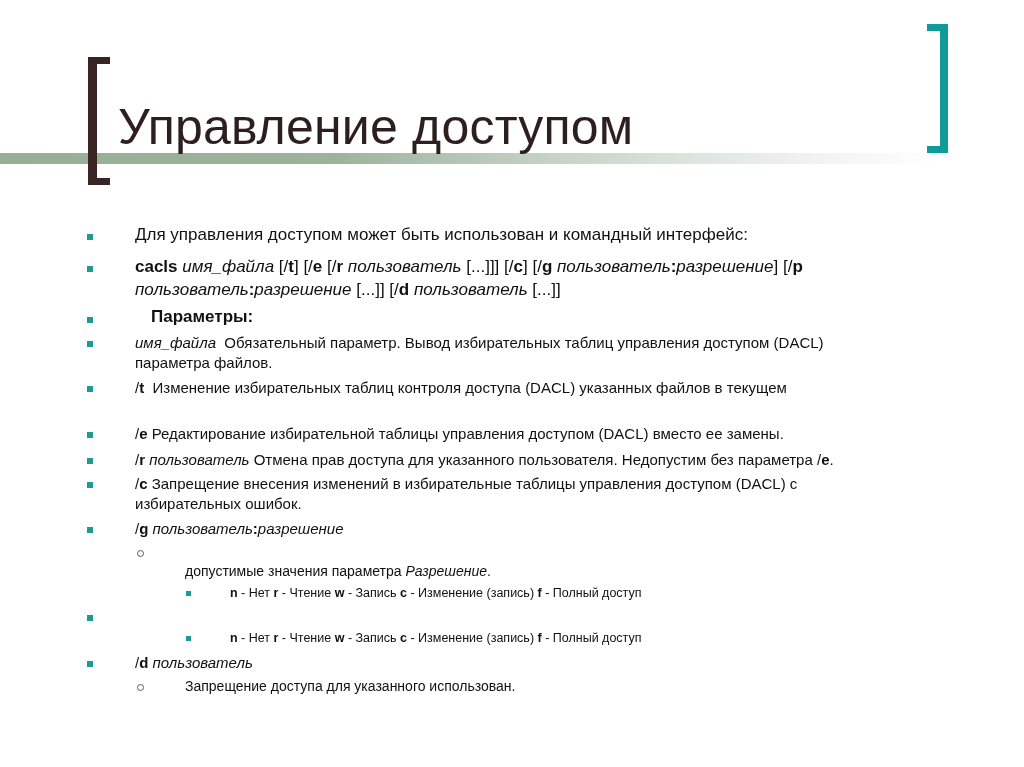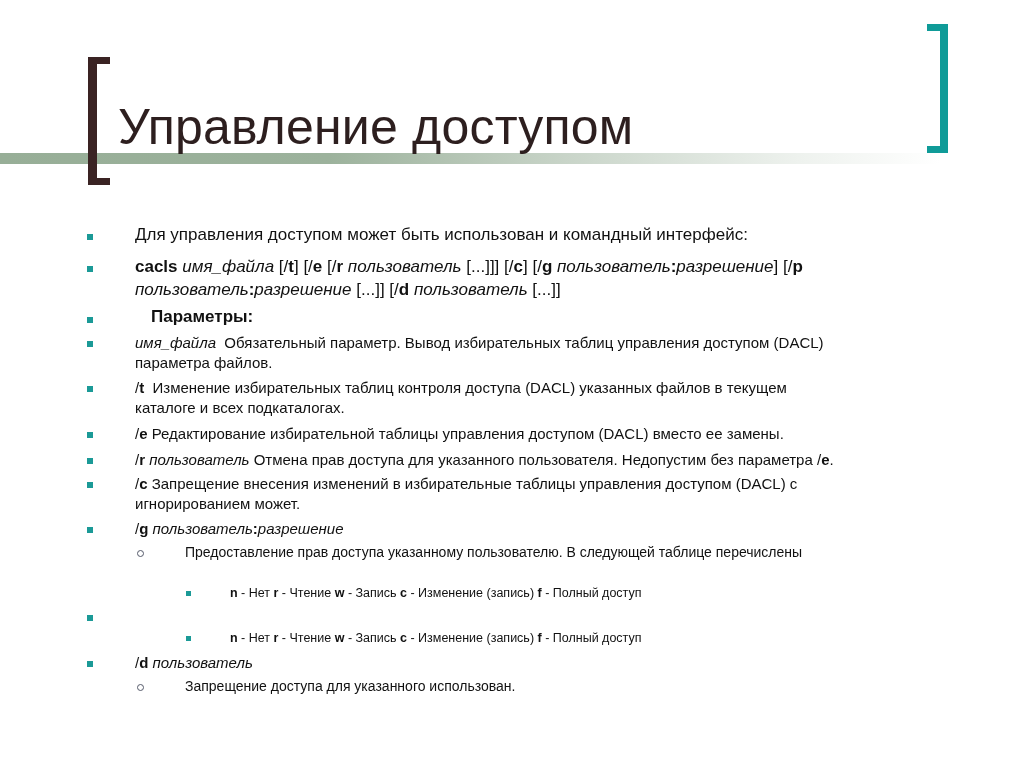--- a/index.html
+++ b/index.html
@@ -64,37 +64,36 @@
 
   <div class="bullet-sq" style="left:87px; top:317px;"></div>
   <div class="item l1" style="left:135px; top:305px; font-weight:bold;margin-left:16px;">Параметры:</div>
 
   <div class="bullet-sq" style="left:87px; top:341px;"></div>
   <div class="item l2" style="left:135px; top:333px;"><i>имя_файла</i>&nbsp; <span>Обязательный параметр. Вывод избирательных таблиц управления доступом (DACL)</span></div>
   <div class="item l2" style="left:135px; top:353px;">параметра файлов.</div>
 
   <div class="bullet-sq" style="left:87px; top:386px;"></div>
   <div class="item l2" style="left:135px; top:378px;"><span>/</span><b>t</b>&nbsp; <span>Изменение избирательных таблиц контроля доступа (DACL) указанных файлов в текущем</span></div>
-  <div class="item l2" style="left:135px; top:398px;">каталоге и всех подкаталогах.</div>
 
   <div class="bullet-sq" style="left:87px; top:432px;"></div>
   <div class="item l2" style="left:135px; top:424px;"><span>/</span><b>e</b> <span>Редактирование избирательной таблицы управления доступом (DACL) вместо ее замены.</span></div>
 
   <div class="bullet-sq" style="left:87px; top:458px;"></div>
   <div class="item l2" style="left:135px; top:450px;"><span>/</span><b>r</b> <i>пользователь</i> <span>Отмена прав доступа для указанного пользователя. Недопустим без параметра /</span><b>e</b><span>.</span></div>
 
   <div class="bullet-sq" style="left:87px; top:482px;"></div>
   <div class="item l2" style="left:135px; top:474px;"><span>/</span><b>c</b> <span>Запрещение внесения изменений в избирательные таблицы управления доступом (DACL) с</span></div>
-  <div class="item l2" style="left:135px; top:494px;">игнорированием может.</div>
+  <div class="item l2" style="left:135px; top:494px;">избирательных ошибок.</div>
 
   <div class="bullet-sq" style="left:87px; top:527px;"></div>
   <div class="item l2" style="left:135px; top:519px;"><span>/</span><b>g</b> <i>пользователь</i><b>:</b><i>разрешение</i></div>
 
   <div class="bullet-circle" style="left:137px; top:550px;"></div>
-  <div class="item l3" style="left:185px; top:543px;">Предоставление прав доступа указанному пользователю. В следующей таблице перечислены</div>
+  <div class="item l3" style="left:185px; top:562px;"><span>допустимые значения параметра </span><i>Разрешение</i><span>.</span></div>
 
   <div class="bullet-sq small" style="left:186px; top:591px;"></div>
   <div class="item l4" style="left:230px; top:585px;"><b>n</b><b style="font-weight:normal"> - Нет </b><b>r</b><span> - Чтение </span><b>w</b><span> - Запись </span><b>c</b><span> - Изменение (запись) </span><b>f</b><span> - Полный доступ</span></div>
 
   <div class="bullet-sq" style="left:87px; top:615px;"></div>
 
   <div class="bullet-sq small" style="left:186px; top:636px;"></div>
   <div class="item l4" style="left:230px; top:630px;"><b>n</b><span> - Нет </span><b>r</b><span> - Чтение </span><b>w</b><span> - Запись </span><b>c</b><span> - Изменение (запись) </span><b>f</b><span> - Полный доступ</span></div>
 
   <div class="bullet-sq" style="left:87px; top:661px;"></div>

